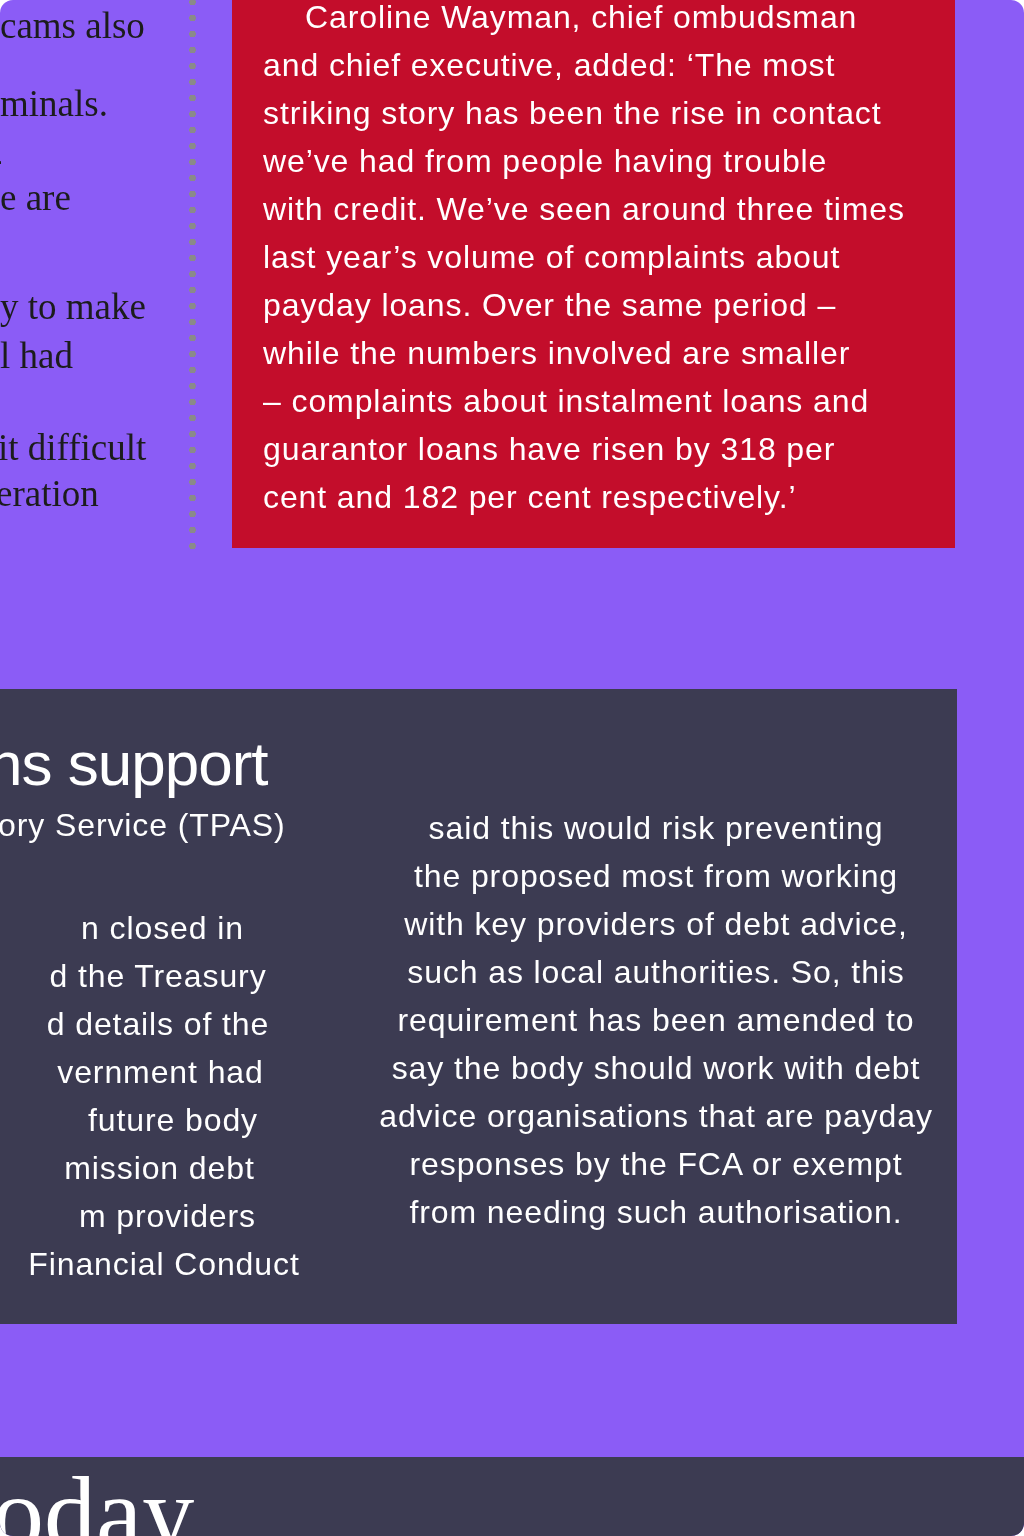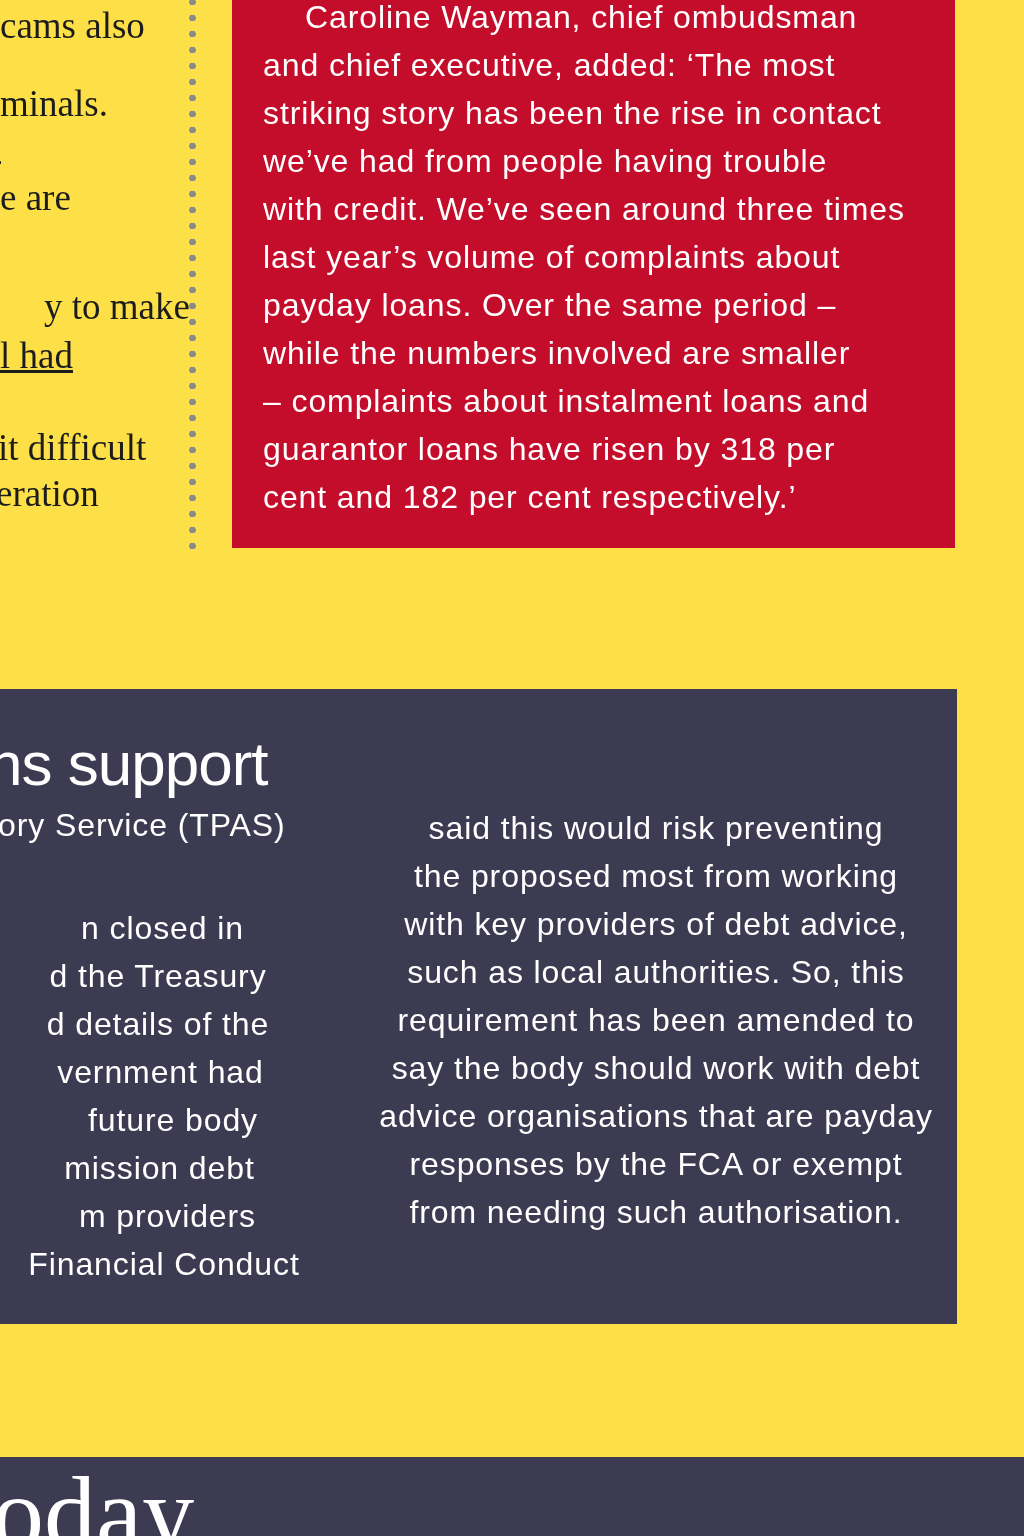--- a/index.html
+++ b/index.html
@@ -2,21 +2,21 @@
 <html><head>
 <meta charset="utf-8">
 <style>
   html,body{margin:0;padding:0;}
   body{
     width:1024px;height:1536px;
     background:#ffffff;
     overflow:hidden;
     font-family:"Liberation Sans", sans-serif;
   }
-  .page{position:relative;width:1024px;height:1536px;overflow:hidden;background:#fde047;}
+  .page{position:relative;width:1024px;height:1536px;overflow:hidden;background:#8b5cf6;border-radius:13px;}
 
   
   .serif-col{position:absolute;left:0;top:0;width:190px;height:560px;}
   .serif-frag{
     position:absolute;left:0;
     font-family:"Liberation Serif", serif;
     font-size:37px;line-height:40px;
     color:#1c1c1c;white-space:nowrap;
   }
 
@@ -76,22 +76,22 @@
 </head>
 <body>
 
 <div class="page">
 
   <div class="serif-col">
       <div class="serif-frag" style="top: 6px;">cams also</div>
       <div class="serif-frag" style="top: 84px;">minals.</div>
       <div class="serif-frag" style="top: 140px; margin-left: -10px;">-</div>
       <div class="serif-frag" style="top: 178px; text-align: right;">e are</div>
-      <div class="serif-frag" style="top: 287px; padding-left: 44px;">y to make</div>
-      <div class="serif-frag" style="top: 336px; text-decoration: underline;">l had</div>
+      <div class="serif-frag" style="top: 287px;">y to make</div>
+      <div class="serif-frag" style="top: 336px;">l had</div>
       <div class="serif-frag" style="top: 428px; margin-left: -2px;">it difficult</div>
       <div class="serif-frag" style="top: 474px; margin-left: -4px;">eration</div>
     </div>
 
   <div class="dotted-divider"></div>
 
   <div class="pull-quote" style="background-color: rgb(195, 13, 43);">
     <div class="quote-text">
         <div class="quote-line">Caroline Wayman, chief ombudsman</div>
         <div class="quote-line">and chief executive, added: ‘The most</div>

